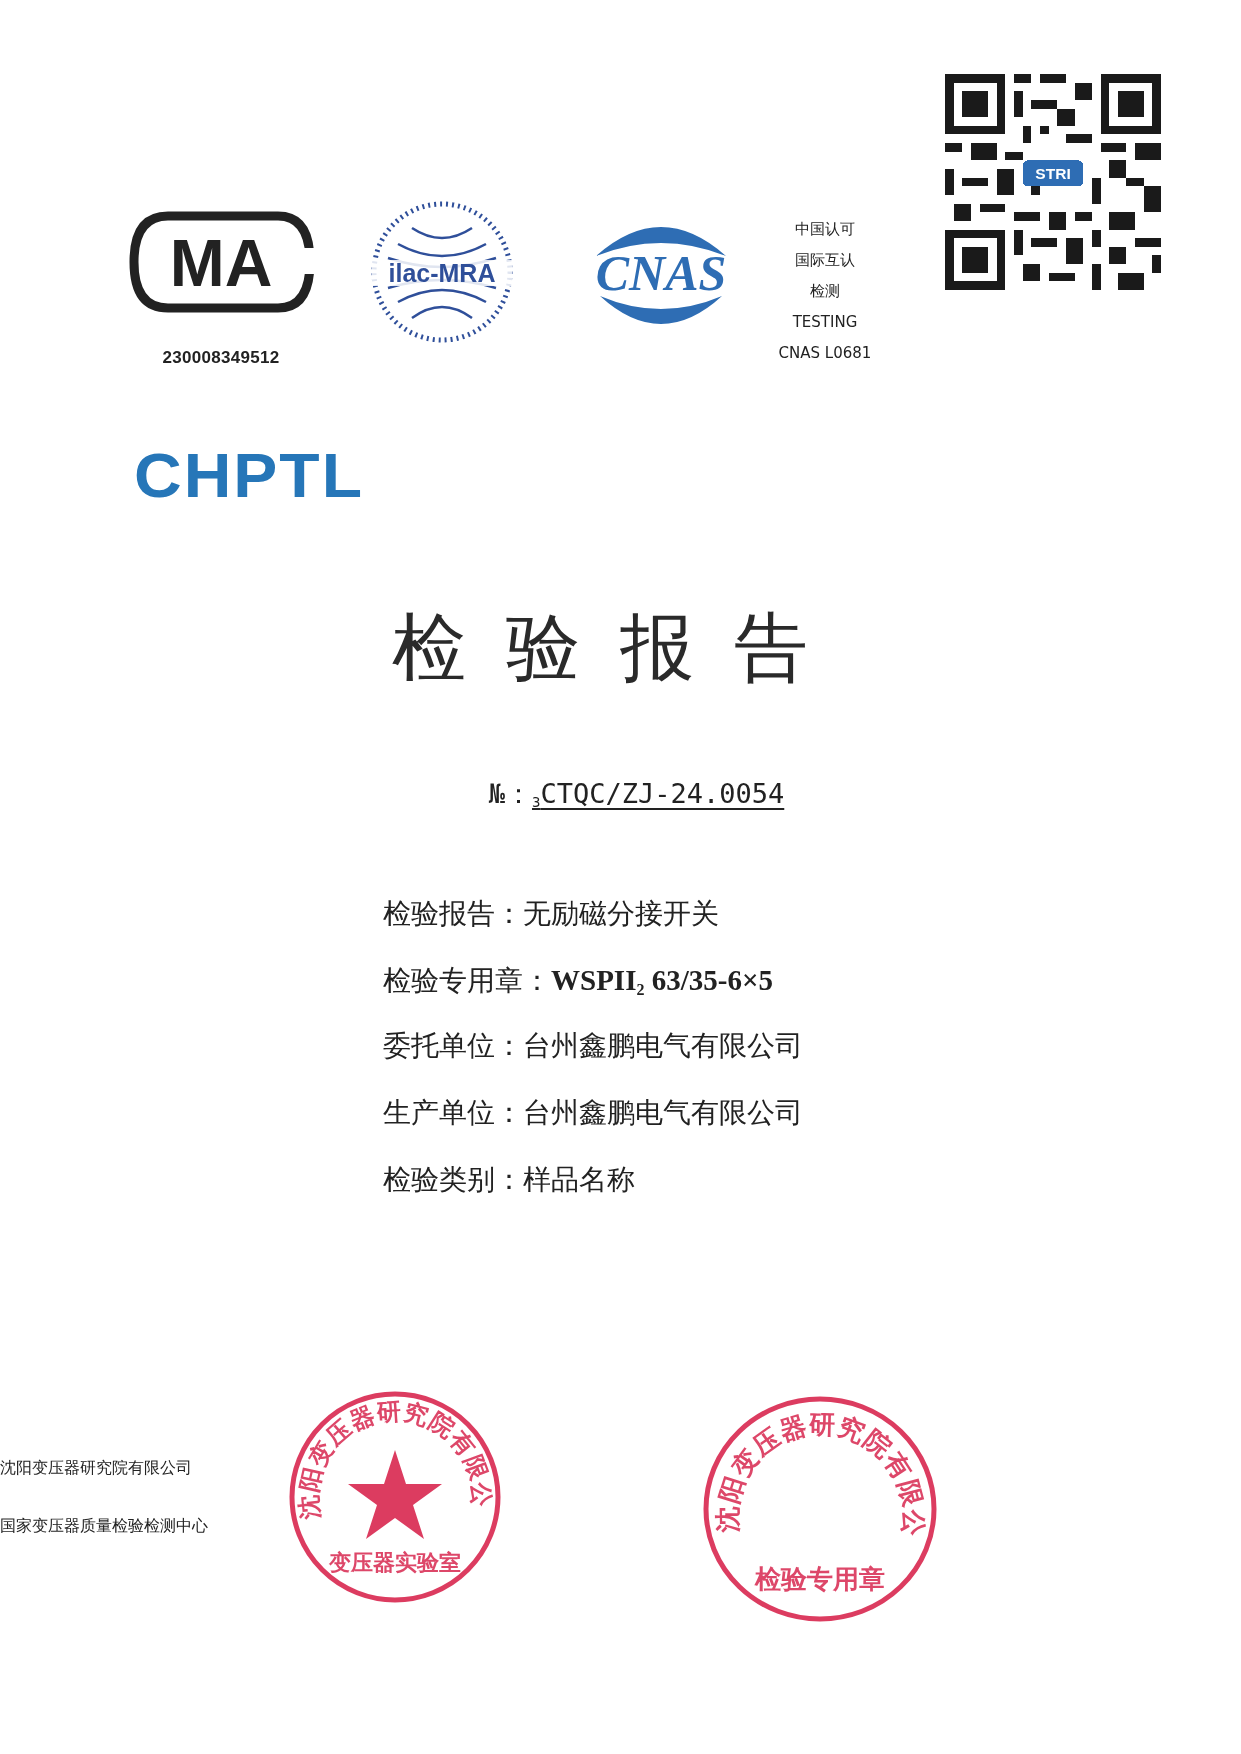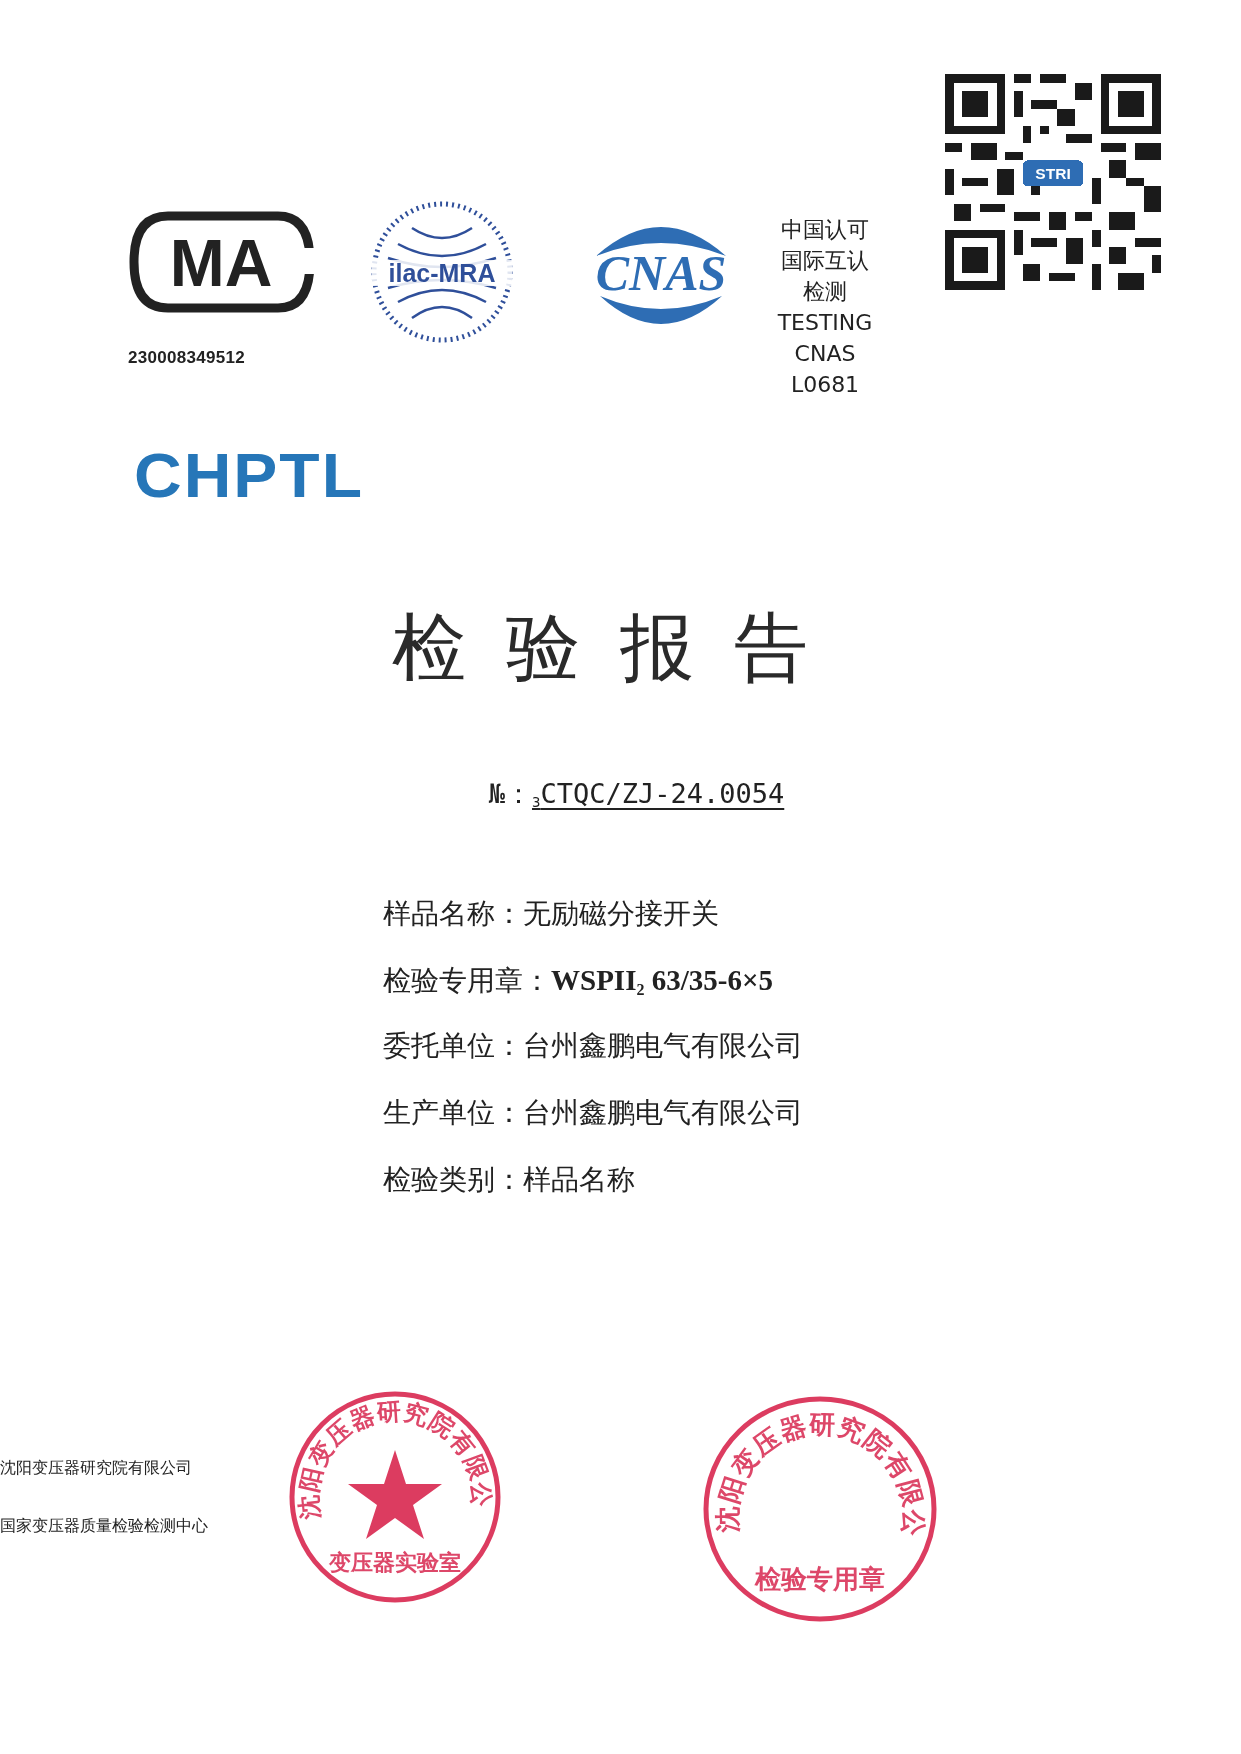--- a/index.html
+++ b/index.html
@@ -4,30 +4,30 @@
   <style>
     html, body { margin: 0; padding: 0; }
     body {
       width: 1241px; height: 1754px; position: relative; overflow: hidden;
       background: #ffffff; font-family: "DejaVu Sans", sans-serif; color: #222;
     }
     .abs { position: absolute; }
 
     
     #cma { left: 128px; top: 210px; width: 186px; height: 104px; }
-    #cma-code { left: 128px; top: 348px; width: 186px; text-align: left;
+    #cma-code { left: 128px; top: 348px; width: 186px; text-align: center;
       font-family: "Liberation Sans", sans-serif; font-weight: bold; font-size: 17px; color: #222; letter-spacing: 0.3px; }
 
     
     #ilac { left: 368px; top: 198px; width: 148px; height: 148px; }
 
     
     #cnas { left: 578px; top: 212px; width: 166px; height: 126px; }
     #cnas-text { left: 760px; top: 214px; width: 130px; text-align: center;
-      font-family: "DejaVu Sans", sans-serif; font-size: 22px; line-height: 31px; color: #222; }
+      font-family: "DejaVu Sans", sans-serif; font-size: 15px; line-height: 31px; color: #222; }
 
     
     #qr { left: 944px; top: 74px; width: 218px; height: 216px; }
 
     
     #chptl { left: 134px; top: 442px; font-family: "Liberation Sans", sans-serif; font-weight: bold;
       font-size: 66px; color: #2676b8; letter-spacing: 2px; line-height: 1; transform: scaleY(0.95); }
 
     
     #title { left: 0; width: 1200px; top: 610px; text-align: center;
@@ -153,21 +153,21 @@
 
 <div id="chptl" class="abs">CHPTL</div>
 
 <div id="title" class="abs">检验报告</div>
 
 <div id="report-no" class="abs">
   <span>№：</span><span class="val"><sub>3</sub><span>CTQC/ZJ-24.0054</span></span>
 </div>
 
 <div id="f1" class="abs field">
-  <span class="lbl">样品名称：</span><span class="val">无励磁分接开关</span>
+  <span class="lbl">检验报告：</span><span class="val">无励磁分接开关</span>
 </div>
 <div id="f2" class="abs field">
   <span class="lbl">检验专用章：</span><span class="val bold"><span>WSPII</span><sub>2</sub><span> 63/35-6×5</span></span>
 </div>
 <div id="f3" class="abs field">
   <span class="lbl">委托单位：</span><span class="val">台州鑫鹏电气有限公司</span>
 </div>
 <div id="f4" class="abs field">
   <span class="lbl">生产单位：</span><span class="val">台州鑫鹏电气有限公司</span>
 </div>

